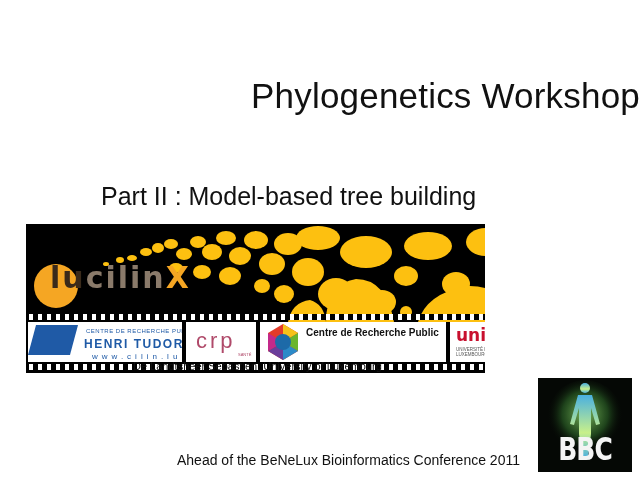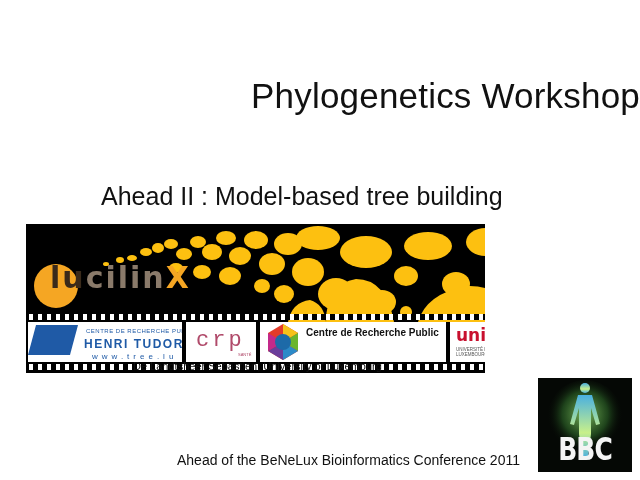--- a/index.html
+++ b/index.html
@@ -16,38 +16,38 @@
   .logo-text .x { color:#f5a623; }
   .tagline { position:absolute; left:24px; top:77px; font-family:"DejaVu Sans Mono", monospace; font-size:10px; font-weight:bold; color:#ffffff; white-space:nowrap; letter-spacing:0.3px; }
   .film-holes { position:absolute; left:0; height:6px; width:577px;
     background-image:repeating-linear-gradient(90deg, #000 0 3px, #fff 3px 7px, #000 7px 9px); }
   .strip { position:absolute; left:0; top:98px; width:577px; height:40px; background:#000; }
   .logo-box { position:absolute; top:0; height:40px; background:#fff; overflow:hidden; }
   .tudor-mark { position:absolute; left:4px; top:3px; width:42px; height:30px; background:#1f5aa6; transform:skewX(-15deg); }
   .tudor-small { position:absolute; left:58px; top:6px; font-size:6px; color:#1f5aa6; letter-spacing:0.5px; white-space:nowrap; }
   .tudor-big { position:absolute; left:56px; top:15px; font-size:12px; font-weight:bold; color:#1f5aa6; letter-spacing:1.5px; white-space:nowrap; }
   .tudor-url { position:absolute; left:64px; top:30px; font-size:8px; color:#1f5aa6; letter-spacing:4px; white-space:nowrap; }
-  .crp-text { position:absolute; left:10px; top:6px; font-size:22px; color:#b04a6a; letter-spacing:3px; font-family:Liberation Mono, monospace; }
+  .crp-text { position:absolute; left:10px; top:6px; font-size:22px; color:#b04a6a; letter-spacing:3px; font-family:Liberation Sans, sans-serif; }
   .crp-sante { position:absolute; left:52px; top:30px; font-size:4px; color:#b04a6a; }
   .lipp-small { position:absolute; left:46px; top:5px; font-size:10px; font-weight:bold; color:#111; white-space:nowrap; }
   .lipp-big { position:absolute; left:46px; top:16px; font-size:17px; font-weight:bold; color:#111; white-space:nowrap; }
   .unilu-mark { position:absolute; left:6px; top:3px; font-size:17px; font-weight:bold; color:#c8102e; font-family:"DejaVu Sans", sans-serif; white-space:nowrap; }
   .unilu-sub { position:absolute; left:6px; top:25px; font-size:4.5px; color:#555; line-height:5px; white-space:nowrap; }
   .lbmcc { position:absolute; left:16px; top:32px; font-size:5px; font-weight:bold; color:#333; }
   .lcsb-text { position:absolute; left:4px; top:7px; font-size:4px; color:#556; white-space:nowrap; }
   .author { position:absolute; left:133px; top:360px; font-size:11px; white-space:nowrap; }
   .conf { position:absolute; left:177px; top:452px; font-size:14px; white-space:nowrap; }
   .bbc { position:absolute; left:538px; top:378px; width:94px; height:94px; background:#050805; overflow:hidden; }
   .bbc-text { position:absolute; left:4px; top:52px; width:86px; text-align:center; font-family:"DejaVu Sans", sans-serif; font-weight:bold; font-size:25px; color:#f4f4f4; letter-spacing:-1px; transform:scaleY(1.3); transform-origin:top; }
 </style>
 </head>
 <body>
 
 <div class="title">Phylogenetics Workshop</div>
-<div class="subtitle">Ahead II : Model-based tree building</div>
+<div class="subtitle">Part II : Model-based tree building</div>
 
 <div class="banner">
   <svg class="fractal" width="577" height="149" viewBox="0 0 577 149">
     <g fill="#fdc010">
 
       <ellipse cx="120" cy="28" rx="6" ry="4"></ellipse>
         <ellipse cx="132" cy="24" rx="6" ry="5"></ellipse>
         <ellipse cx="145" cy="20" rx="7" ry="5"></ellipse>
       <ellipse cx="158" cy="30" rx="8" ry="6"></ellipse>
         <ellipse cx="172" cy="18" rx="8" ry="6"></ellipse>
@@ -92,21 +92,21 @@
 
   <div class="logo-circle"></div>
   <div class="logo-text"><span class="lu">lu</span><span class="cilin">cilin</span><span class="x">X</span></div>
 
   <div class="film-holes" style="top:90px;"></div>
   <div class="strip">
     <div class="logo-box" style="left:2px;width:154px;">
       <div class="tudor-mark"></div>
       <div class="tudor-small">CENTRE DE RECHERCHE PUBLIC</div>
       <div class="tudor-big">HENRI TUDOR</div>
-      <div class="tudor-url">www.tree.lu</div>
+      <div class="tudor-url">www.cilin.lu</div>
     </div>
     <div class="logo-box" style="left:160px;width:70px;">
       <div class="crp-text">crp</div>
       <div class="crp-sante">SANTÉ</div>
     </div>
     <div class="logo-box" style="left:234px;width:186px;">
       <svg width="40" height="40" viewBox="0 0 40 40" style="position:absolute;left:3px;top:0;">
         <polygon points="20,2 35,11 35,29 20,38 5,29 5,11" fill="#e23b2a"></polygon>
         <polygon points="20,2 35,11 20,20" fill="#f7c21a"></polygon>
         <polygon points="35,11 35,29 20,20" fill="#6bb52e"></polygon>

